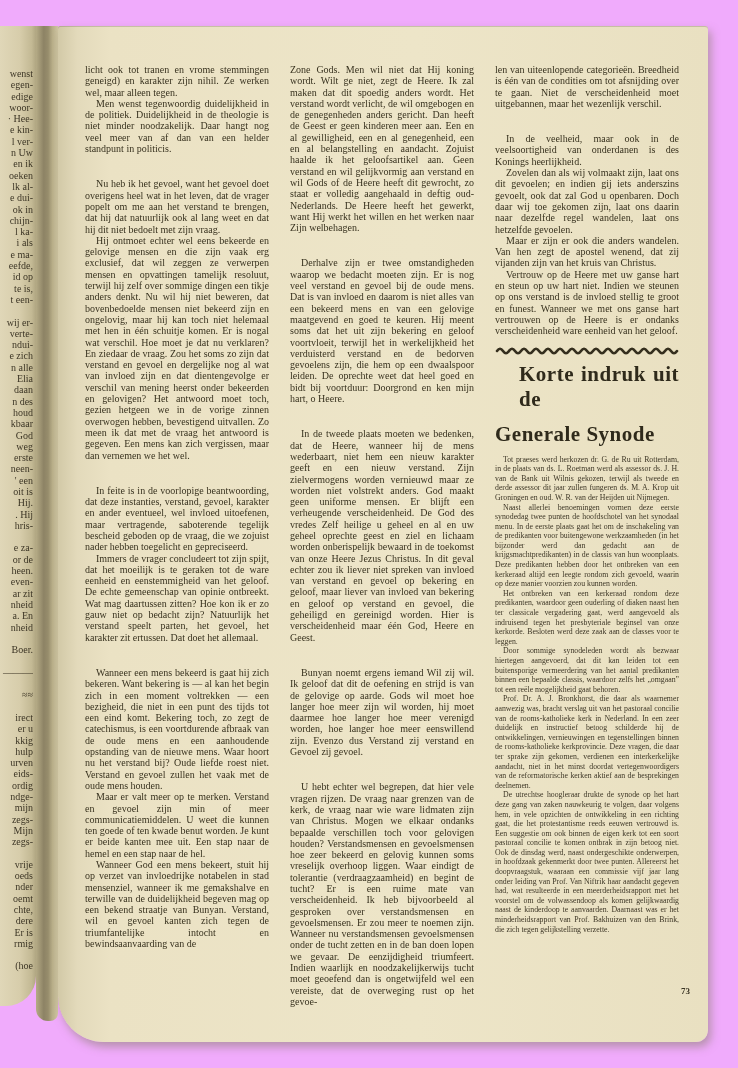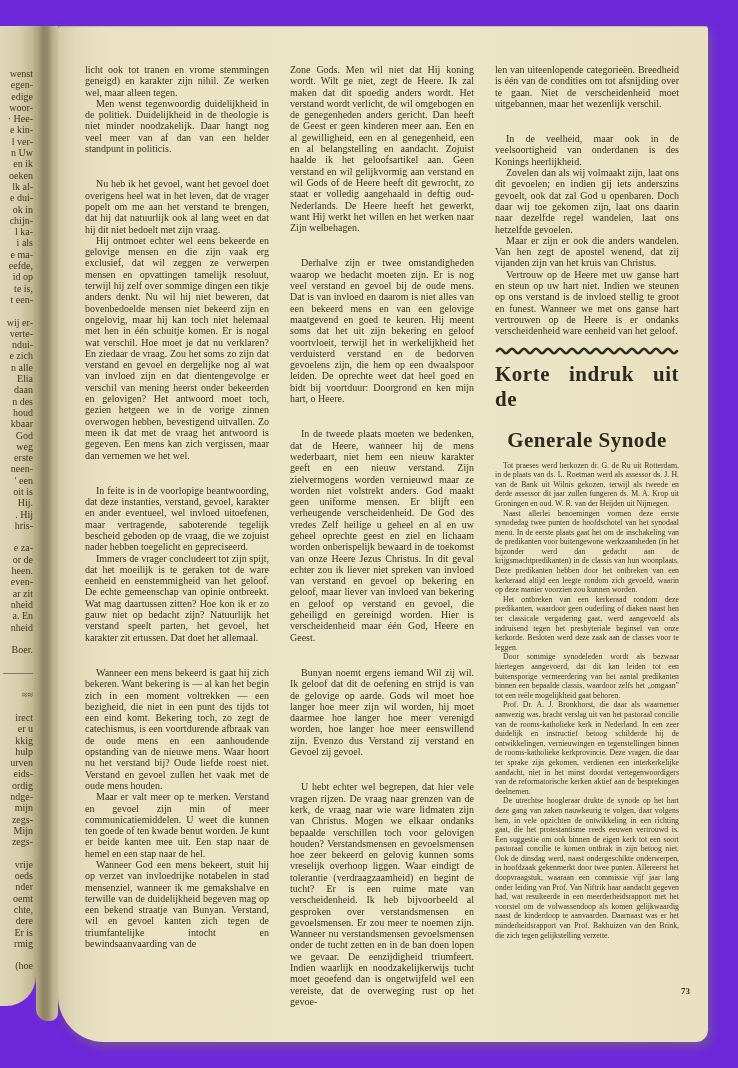--- a/index.html
+++ b/index.html
@@ -1,16 +1,16 @@
 <!DOCTYPE html>
 <html><head>
 <meta charset="utf-8">
 <style>
   html,body{margin:0;padding:0;}
-  .canvas{position:relative;width:738px;height:1068px;background:#6d28d9;overflow:hidden;
+  .canvas{position:relative;width:738px;height:1068px;background:#f0abfc;overflow:hidden;
           font-family:"Liberation Serif","DejaVu Serif",serif;}
   .spread{position:absolute;left:0;top:26px;width:708px;height:1020px;display:flex;align-items:flex-start;}
   
   .prev{width:36px;height:980px;box-sizing:border-box;overflow:hidden;
         background:linear-gradient(90deg,#e0d7b8 0%,#d7cdab 55%,#c3b994 88%,#b0a682 100%);
         border-radius:0 0 30px 0;padding:42px 3px 0 0;text-align:right;
         font-size:10px;line-height:11.3px;color:#3c3525;}
   .prev div{height:11.3px;overflow:hidden;white-space:nowrap;}
   
   .gutter{width:22px;height:995px;border-radius:0 0 8px 12px;
@@ -23,22 +23,22 @@
   .cols{display:flex;gap:21px;padding:38px 40px 0 27px;height:968px;overflow:hidden;}
   .col{width:184px;flex:none;font-size:10px;line-height:11.3px;color:#38321f;
        text-align:justify;overflow:hidden;height:100%;}
   .col p{margin:0;text-indent:11px;}
   .col p.flush{text-indent:0;}
   .col p.gap{margin-top:24px;}
   
   .divider{margin:9px 0 7px 0;line-height:0;}
   
   .headline{font-weight:bold;color:#2f2a1b;font-size:21px;line-height:25px;letter-spacing:.5px;}
-  .h-line1{text-align:justify;text-align-last:justify;}
-  .h-line2{text-align:center;margin-top:16px;}
+  .h-line1{text-align:justify;text-align-last:justify;margin-left:24px;}
+  .h-line2{text-align:left;margin-top:10px;}
   
   .article{margin-top:8px;}
   .article p{font-size:7.8px;line-height:9.6px;text-indent:8px;color:#3d3626;}
   .pagenum{position:absolute;top:960px;right:18px;font-size:9px;font-weight:bold;color:#3a3424;}
 </style>
 </head>
 <body>
 
 <div class="canvas">
   <div class="spread">

